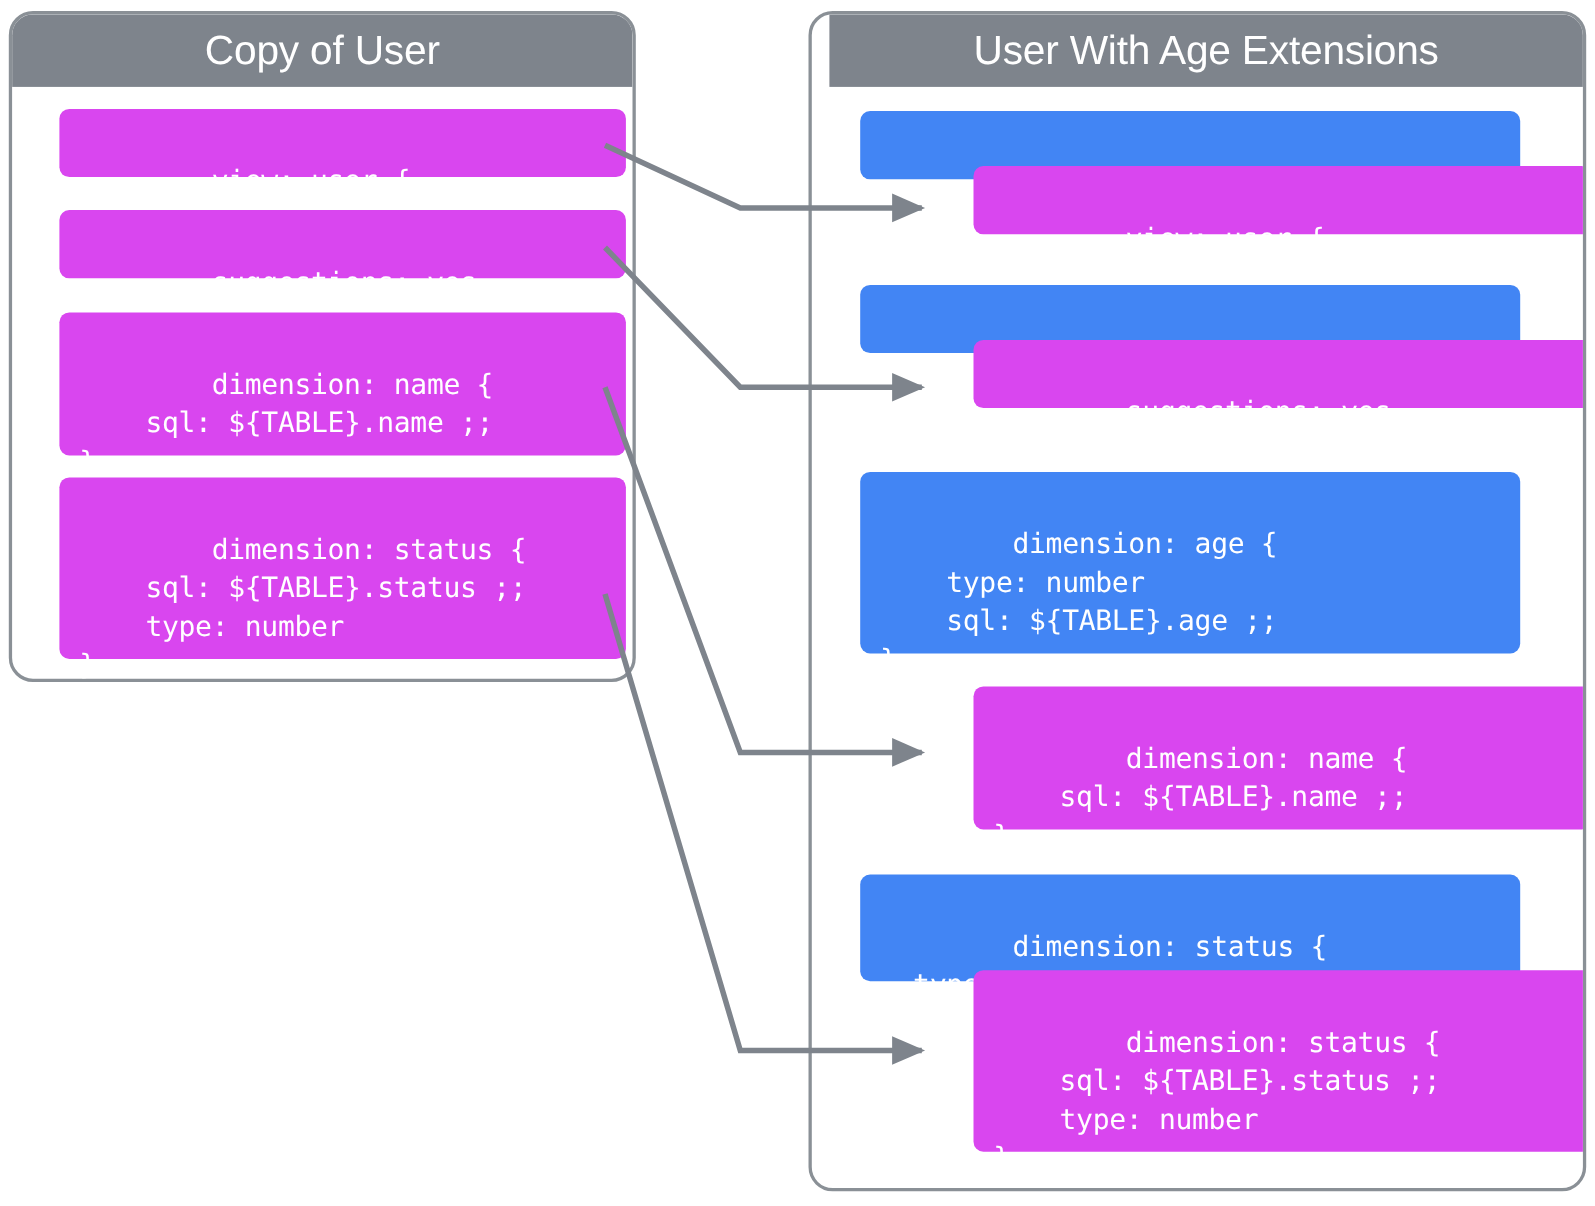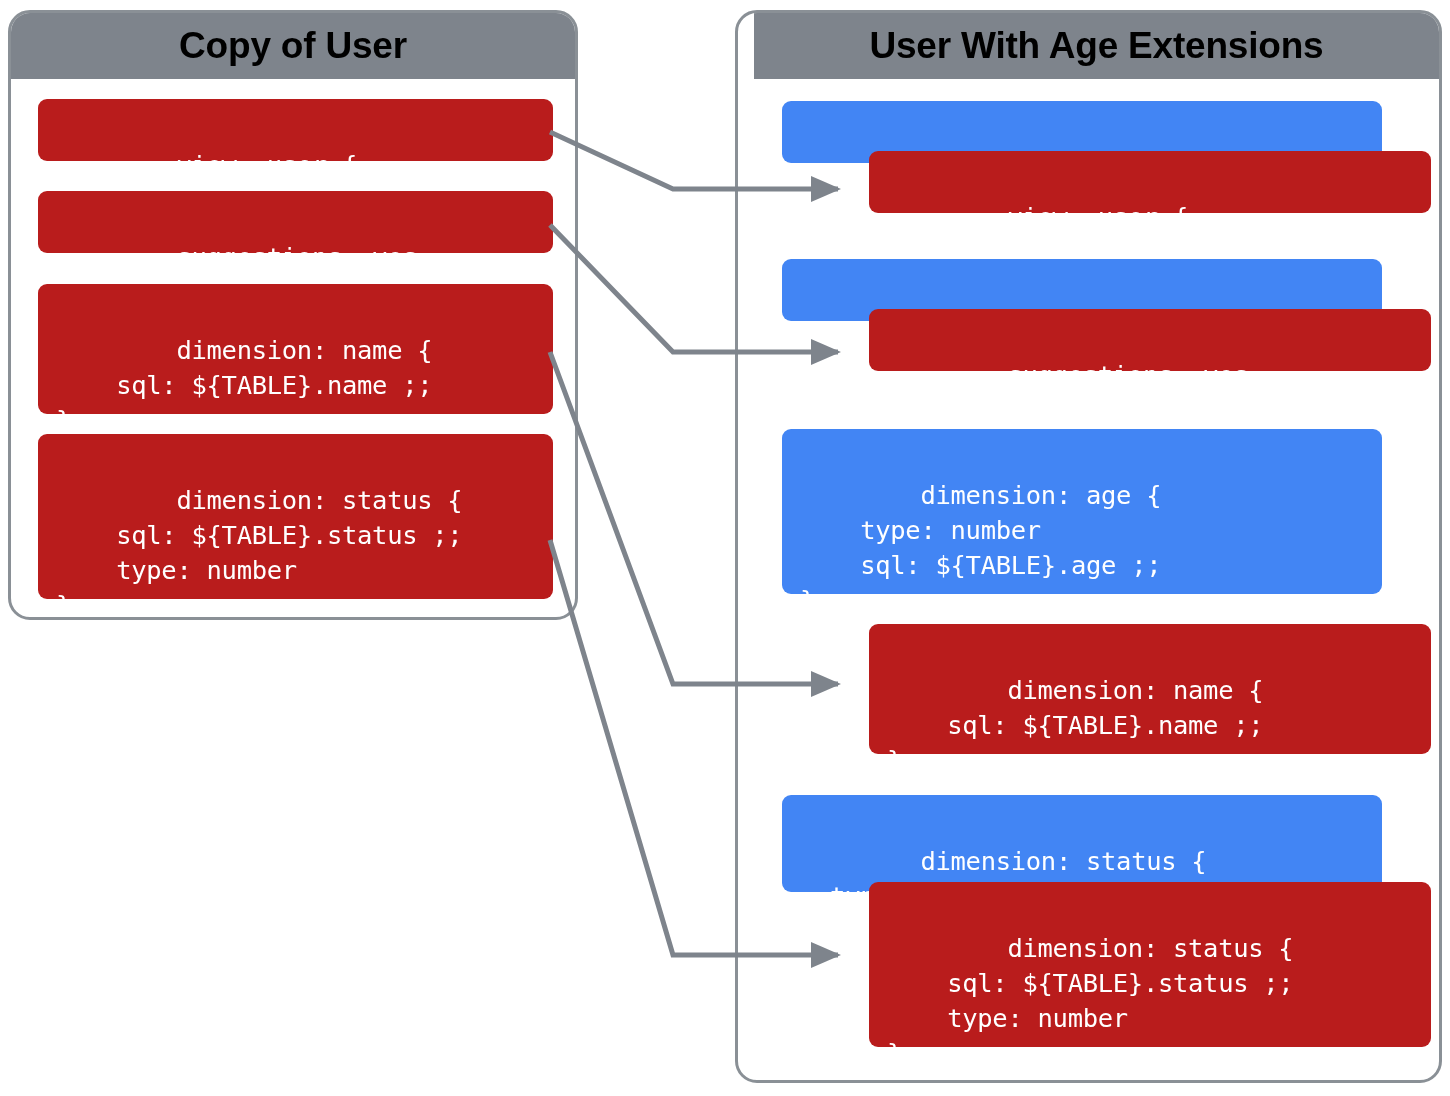--- a/index.html
+++ b/index.html
@@ -26,23 +26,23 @@
     overflow: hidden;
   }
   .panel-header {
     height: 66px;
     background: #7e848c;
     display: flex;
     align-items: center;
     justify-content: center;
   }
   .panel-title {
-    color: #000000;
+    color: #ffffff;
     font-size: 37px;
-    font-weight: 700;
+    font-weight: 400;
     letter-spacing: -0.2px;
     font-family: "Liberation Sans", sans-serif;
     white-space: nowrap;
   }
   .panel-body {
     position: relative;
     width: 100%;
   }
 
   
@@ -51,21 +51,21 @@
     box-sizing: border-box;
     border-radius: 9px;
     color: #ffffff;
     font-family: "DejaVu Sans Mono", monospace;
     font-size: 25.5px;
     line-height: 35px;
     white-space: pre;
     padding: 14px 16px 14px 18px;
     letter-spacing: -0.3px;
   }
-  .code-dark  { background: #b91c1c; }
+  .code-dark  { background: #d946ef; margin-left: 16px; }
   .code-light { background: #4285f4; }
 
   
   #connectors {
     position: absolute;
     left: 0;
     top: 0;
     width: 1450px;
     height: 1096px;
     pointer-events: none;

